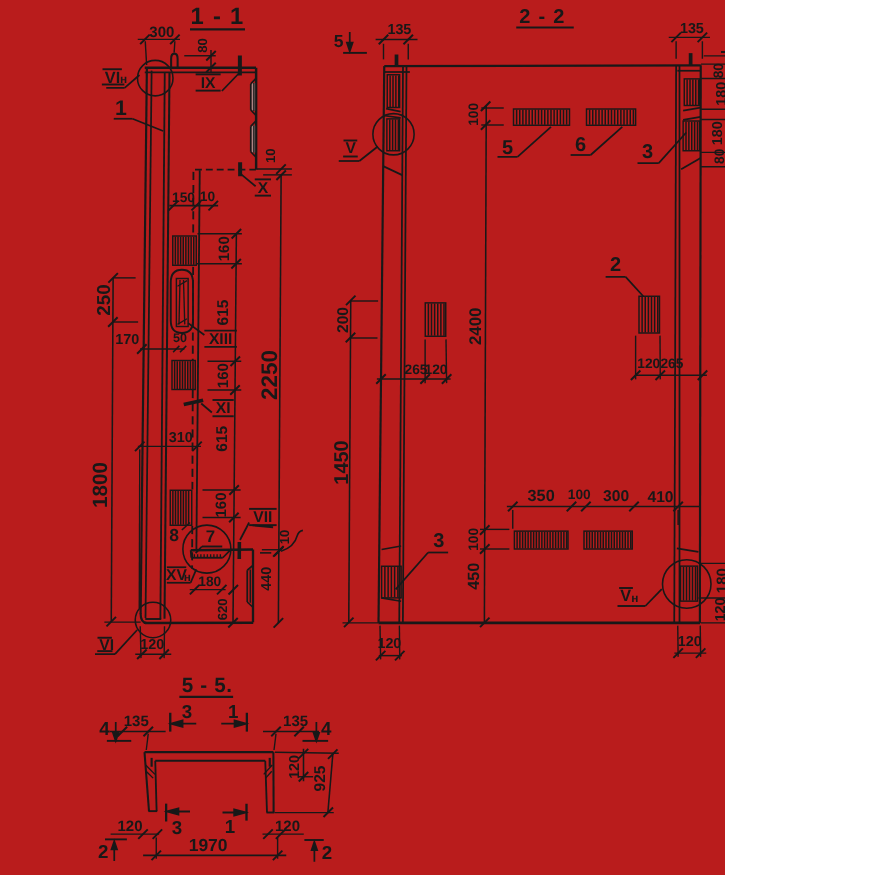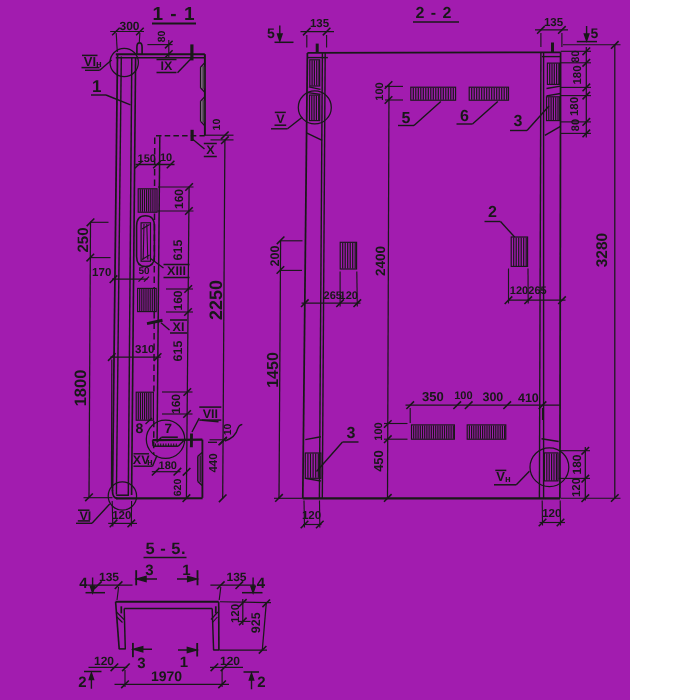--- a/index.html
+++ b/index.html
@@ -1,17 +1,17 @@
 <!DOCTYPE html>
 <html><head>
 <meta charset="utf-8">
 <style>
   html,body { margin:0; padding:0; background:#ffffff; -webkit-font-smoothing: antialiased; }
   text { text-rendering: geometricPrecision; }
-  #page { position:relative; width:630px; height:700px; background:#a21caf; overflow:hidden; filter:brightness(1); }
+  #page { position:relative; width:580px; height:700px; background:#b91c1c; overflow:hidden; filter:brightness(1); }
 </style>
 </head>
 <body>
 <div id="page">
 <svg width="700" height="700" viewBox="0 0 700 700" style="opacity:0.999">
 <text x="174" y="14" font-family="Liberation Sans, sans-serif" font-size="19" font-weight="700" fill="#181818" text-anchor="middle" dominant-baseline="central" letter-spacing="1px">1 - 1</text>
 <line x1="152" y1="23.5" x2="196" y2="23.5" stroke="#181818" stroke-width="1.85" stroke-linecap="butt"></line>
 <line x1="117.5" y1="54.2" x2="112.5" y2="491" stroke="#181818" stroke-width="1.74" stroke-linecap="butt"></line>
 <line x1="121.3" y1="56.5" x2="116.4" y2="494.5" stroke="#181818" stroke-width="1.4" stroke-linecap="butt"></line>
 <line x1="131.8" y1="57.8" x2="128.3" y2="495.0" stroke="#181818" stroke-width="1.46" stroke-linecap="butt"></line>

